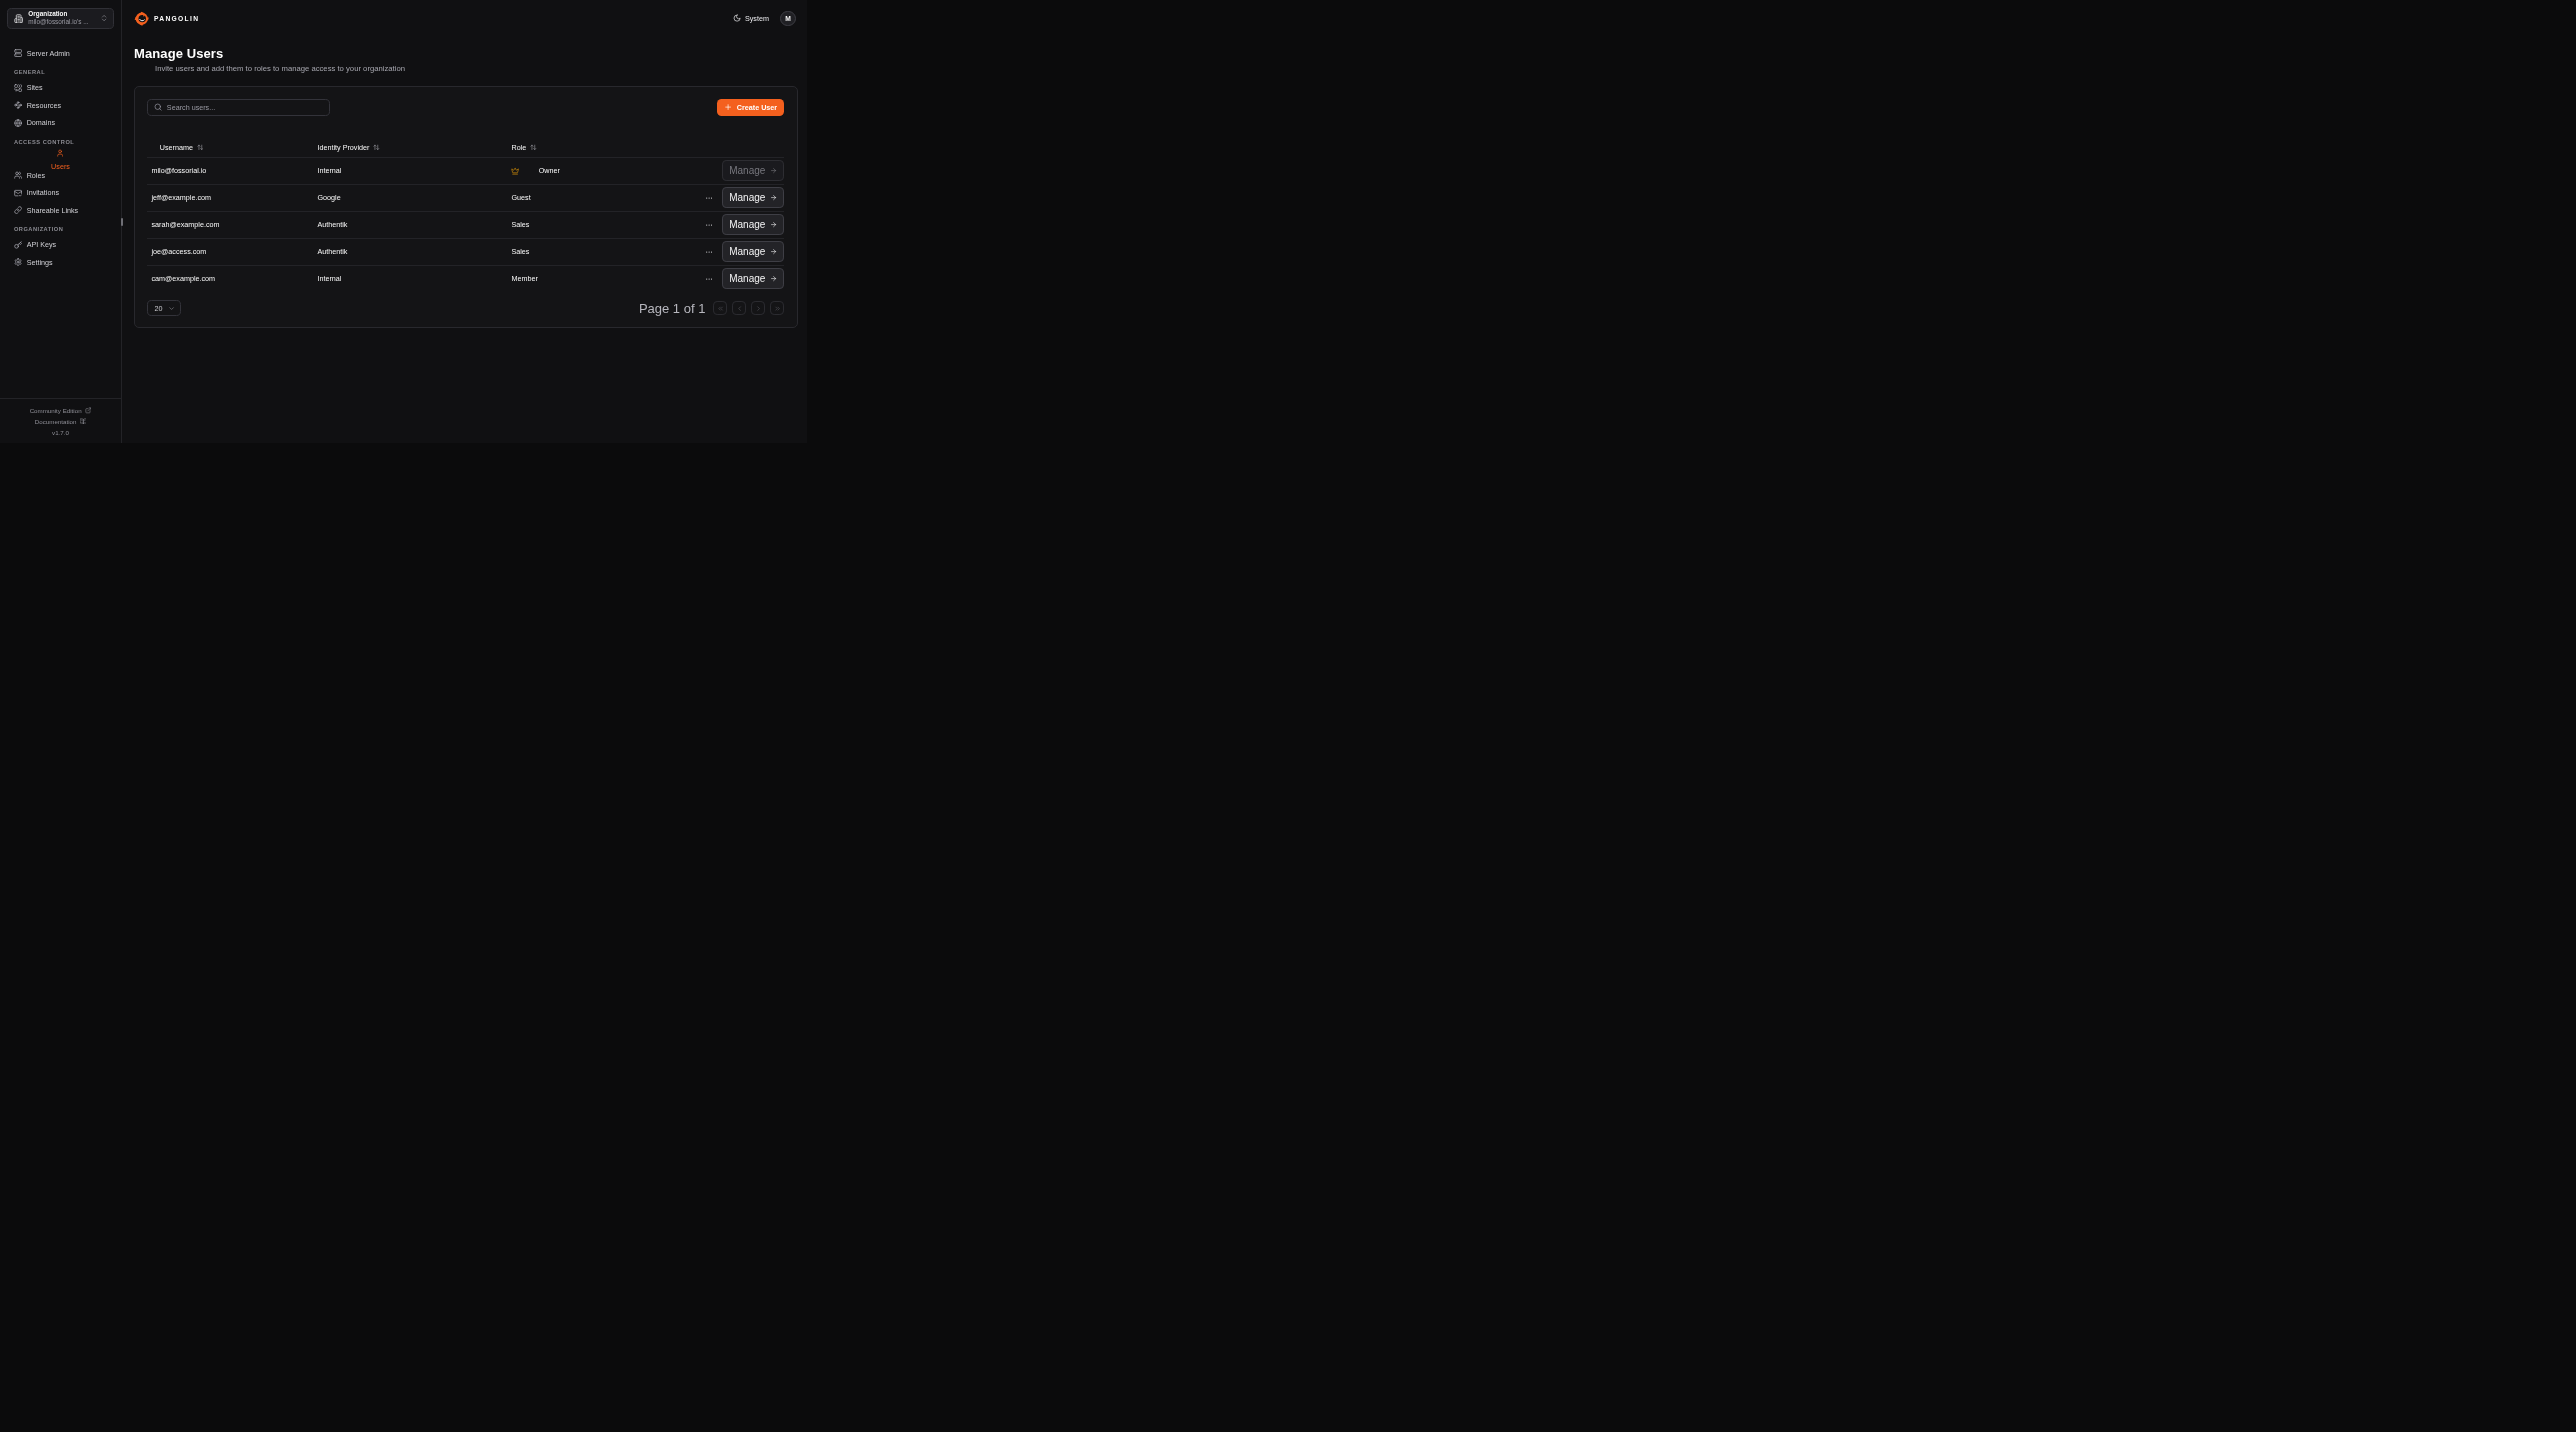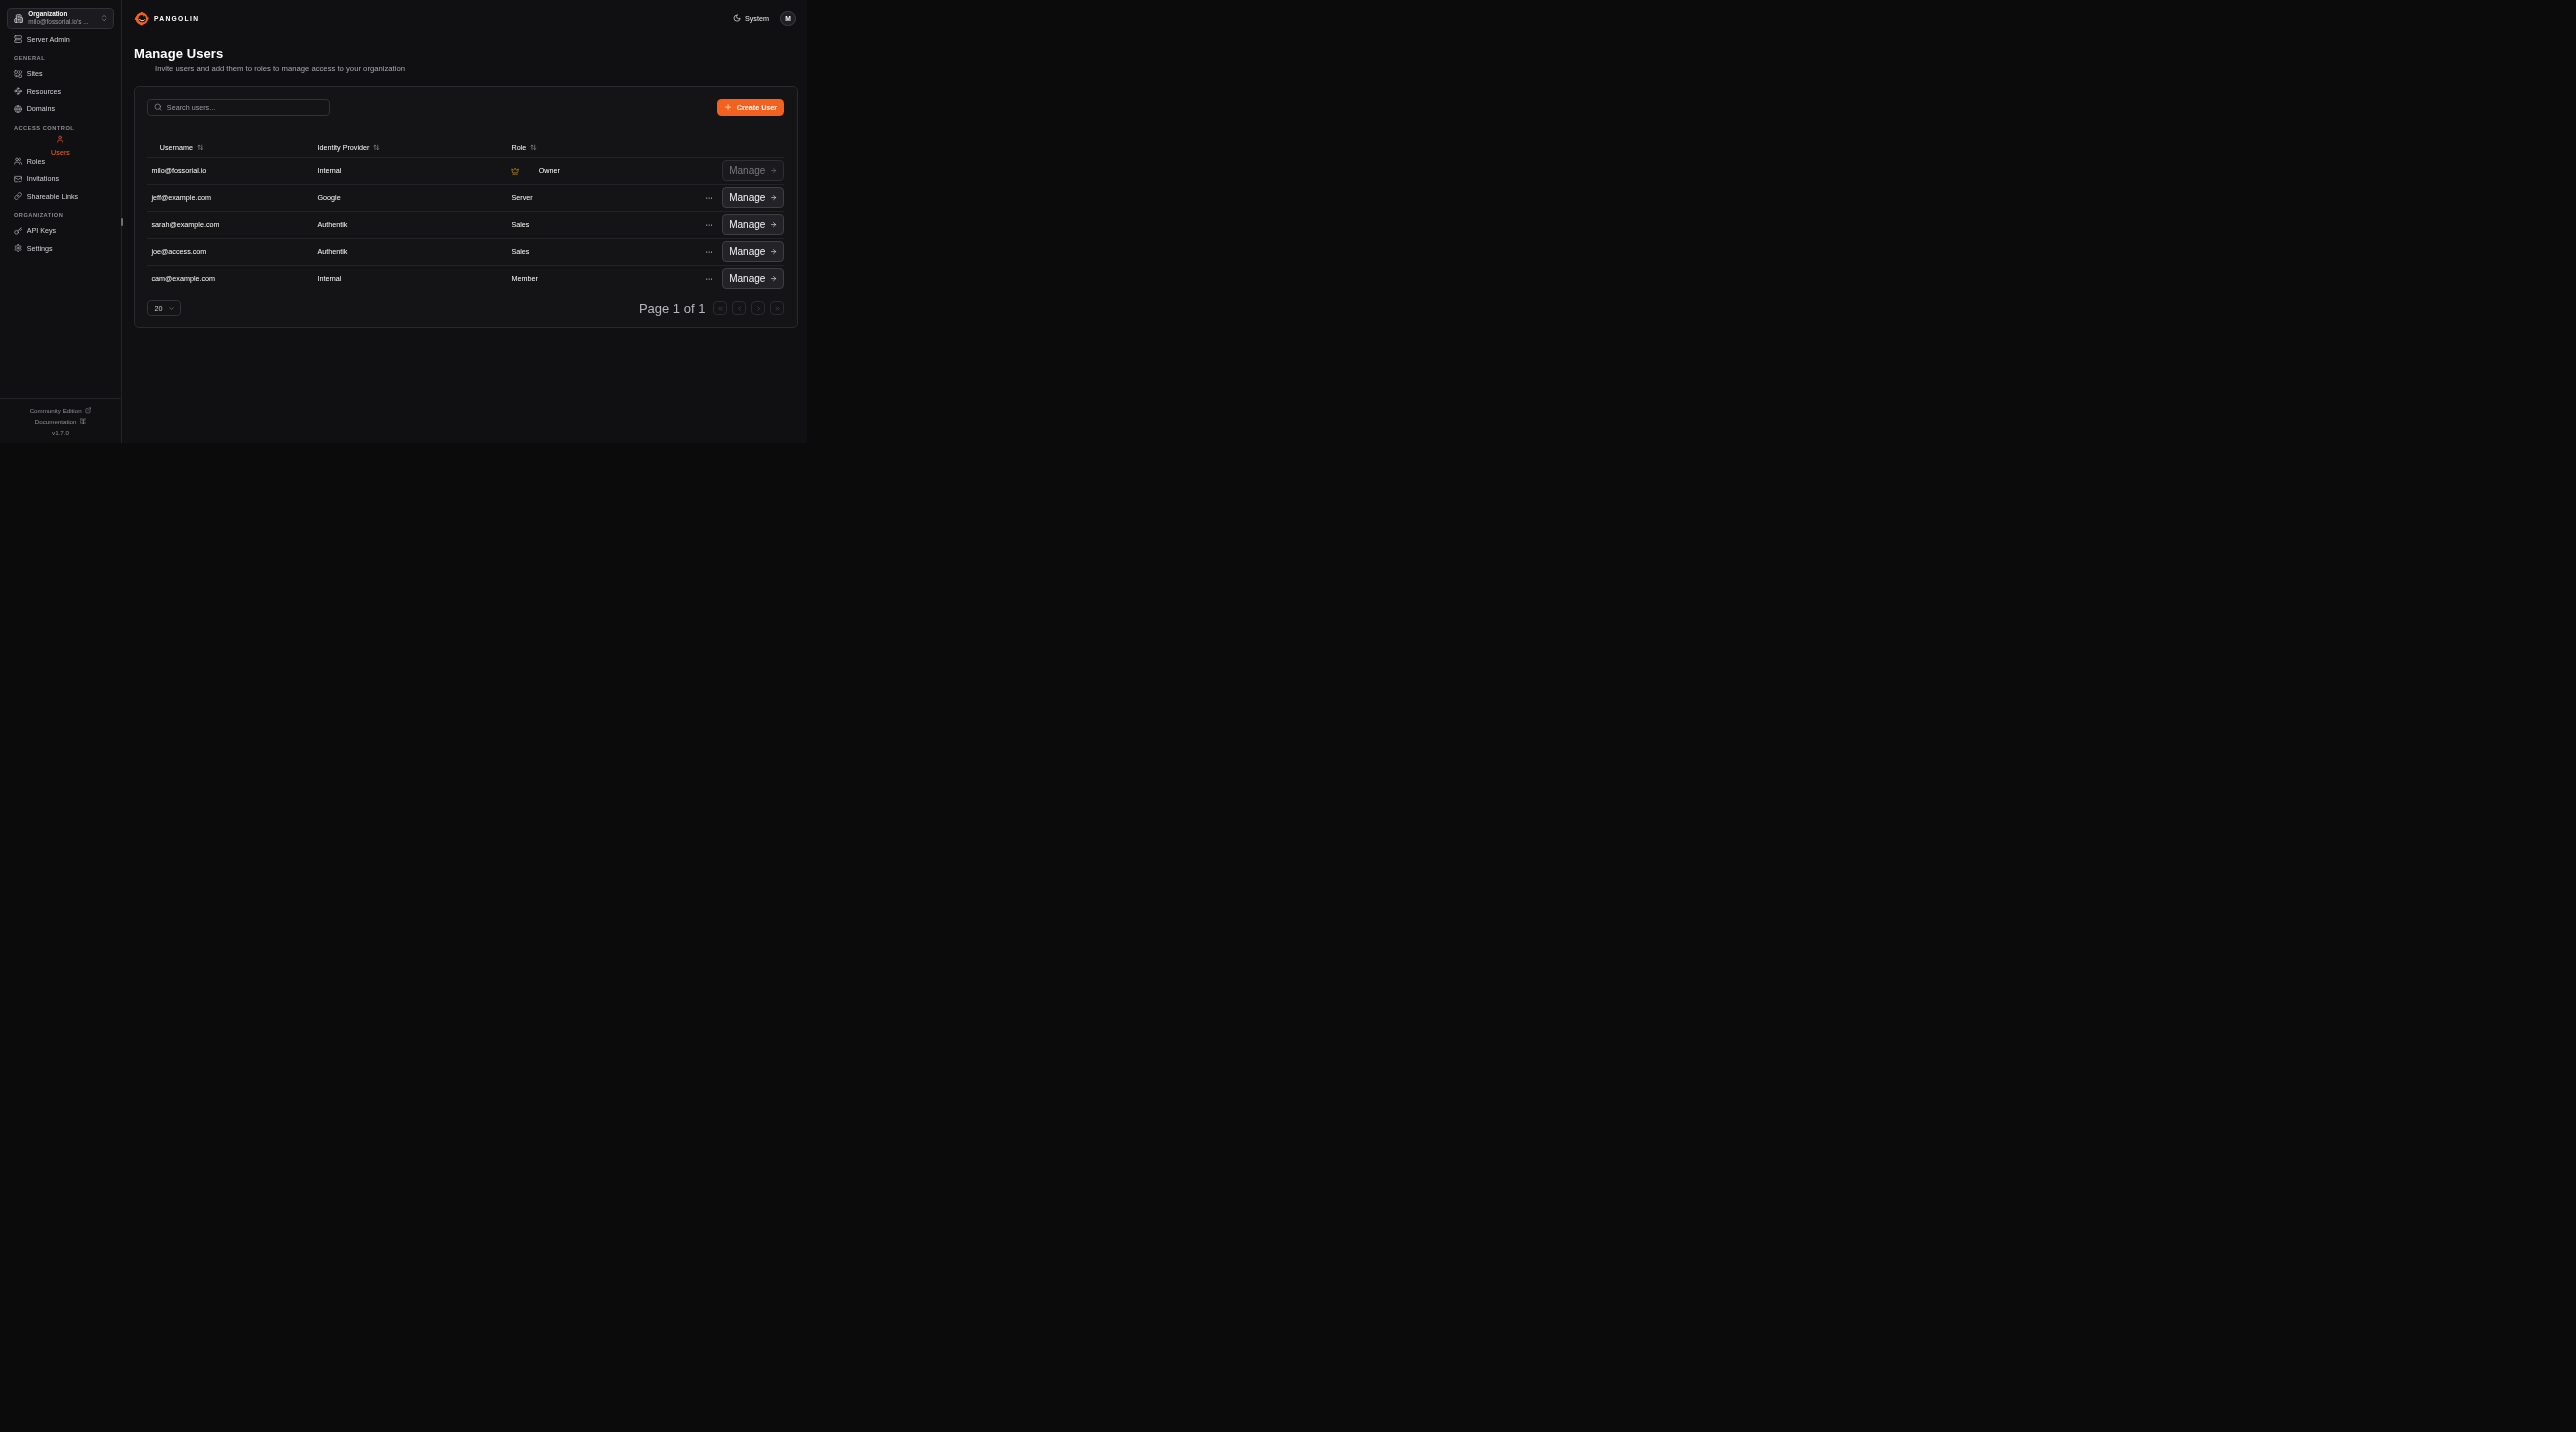--- a/index.html
+++ b/index.html
@@ -41,21 +41,21 @@
   .org-chevrons { color:#8b8b92; }
 
   .nav { padding:0 6.7px; }
   .nav-item {
     height:17.5px; display:flex; align-items:center; gap:4.6px;
     padding:0 7.2px; border-radius:4.1px; cursor:pointer;
     font-size:7.2px; color:#d0d0d5;
   }
   .nav-item .ic { color:#b4b4bc; }
   .nav-item.active, .nav-item.active .ic { color:#f4601e;flex-direction:column; }
-  .server-admin { margin-top:1px; }
+  .server-admin { margin-top:15px; }
   .section { margin-top:7.2px; }
   .section-label {
     padding:0 7.2px; margin-bottom:4.1px;
     font-size:5.7px; font-weight:700; letter-spacing:0.5px;
     color:#8b8b92;
   }
   .resize-handle {
     position:absolute; right:-1.5px; top:218px;
     width:1.5px; height:7.7px; border-radius:1px;
     background:#6e6e75; cursor:col-resize; z-index:2;
@@ -475,21 +475,21 @@
                     </svg>
                 </span>
               </button>
             </div>
           </div>
 
           <div class="trow">
             <div class="cell">jeff@example.com</div>
             <div class="cell">Google</div>
             <div class="cell role-cell">
-              <span>Server</span>
+              <span>Guest</span>
             </div>
             <div class="actions">
               <button class="dots-btn">
                 <span class="ic">
                   <svg viewBox="0 0 24 24" fill="currentColor">
                       <circle cx="5" cy="12" r="1.6"></circle>
                       <circle cx="12" cy="12" r="1.6"></circle>
                       <circle cx="19" cy="12" r="1.6"></circle>
                     </svg>
                 </span>

